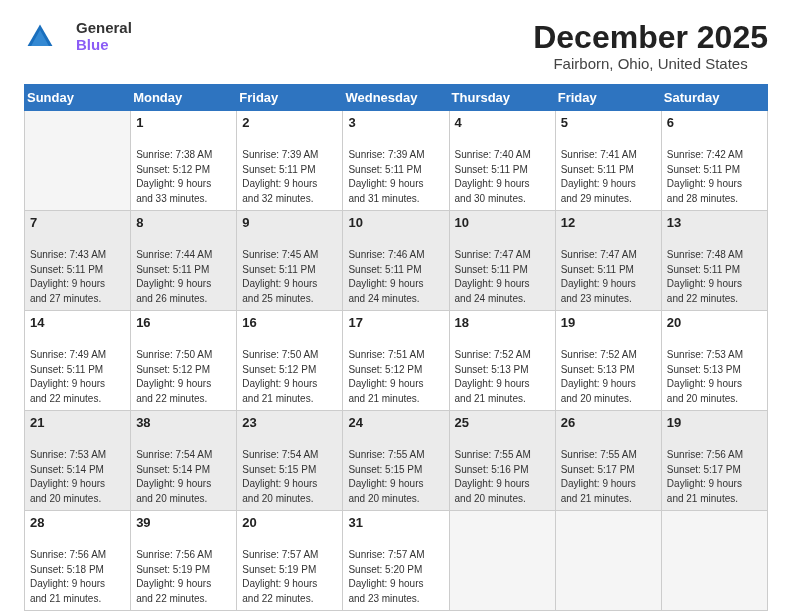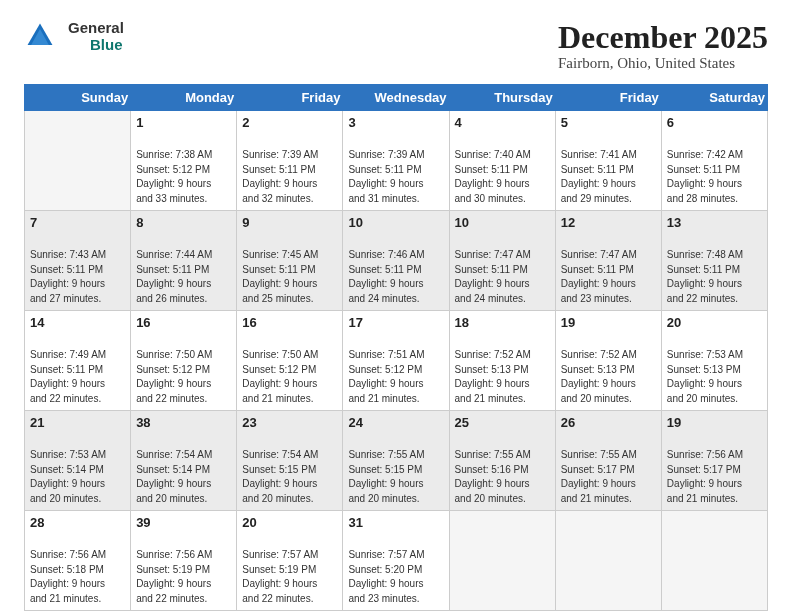--- a/index.html
+++ b/index.html
@@ -18,38 +18,38 @@
       flex-direction: column;
     }
     .header {
       display: flex;
       justify-content: space-between;
       align-items: flex-start;
       margin-bottom: 12px;
     }
     .logo {
       display: flex;
-      gap: 12px;
+      align-items: center;
+      gap: 20px;
     }
     .logo-text {
       display: flex;
       flex-direction: column;
       font-size: 15px;
       font-weight: bold;
       line-height: 1.1;
     }
     .logo-general { color: #333; }
-    .logo-blue { color: #0f766e; margin-left: 22px; }
+    .logo-blue { color: #8b5cf6; }
     .logo-icon {
       width: 32px;
       height: 32px;
     }
     .title-block {
-      text-align: left;
-      font-family: Liberation Serif, serif;
+      text-align: center;
     }
     .month-title {
       font-size: 32px;
       font-weight: bold;
       color: #222;
       line-height: 1.1;
     }
     .location {
       font-size: 15px;
       color: #444;
@@ -57,21 +57,21 @@
     .calendar {
       flex: 1;
       border: 1px solid #ccc;
       border-collapse: collapse;
       width: 100%;
       table-layout: fixed;
     }
     .calendar th {
       background-color: #2e74c0;
       color: #fff;
-      text-align: right;
+      text-align: left;
       font-size: 13px;
       padding: 5px 2px;
       border: 1px solid #2e74c0;
       font-weight: bold;
     }
     .calendar td {
       border: 1px solid #ccc;
       vertical-align: top;
       padding: 4px 5px;
       font-size: 10.5px;

